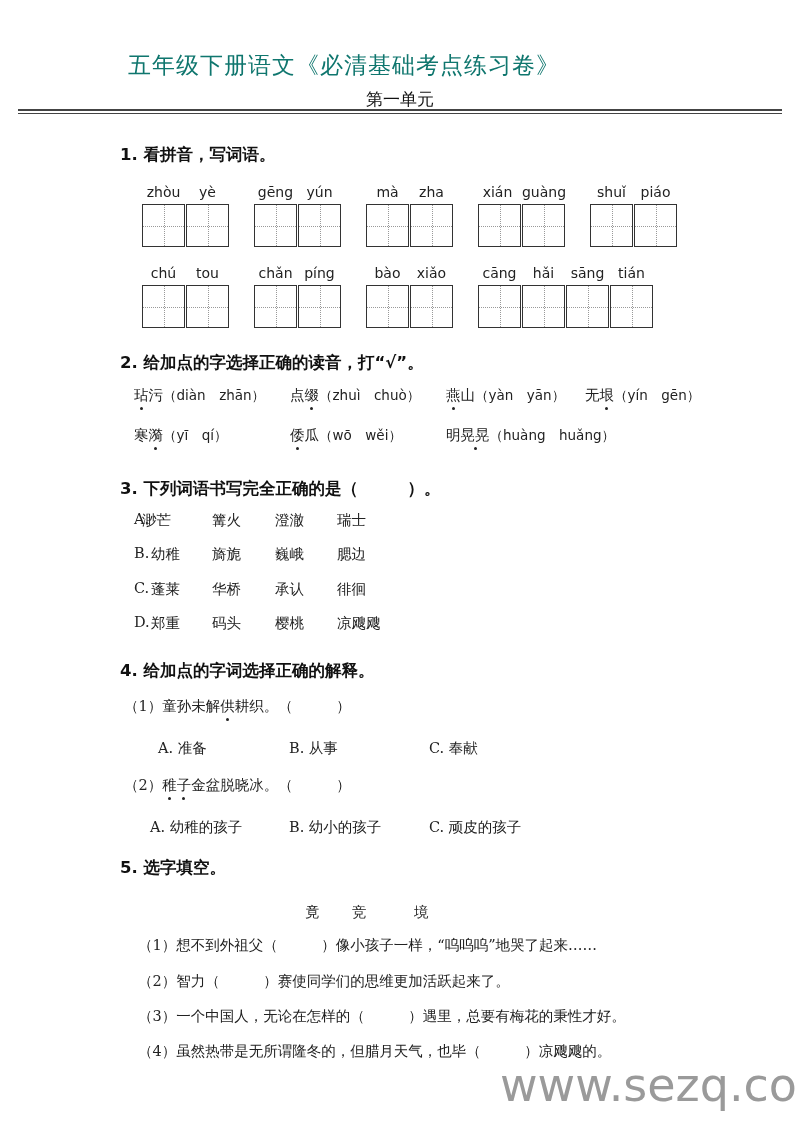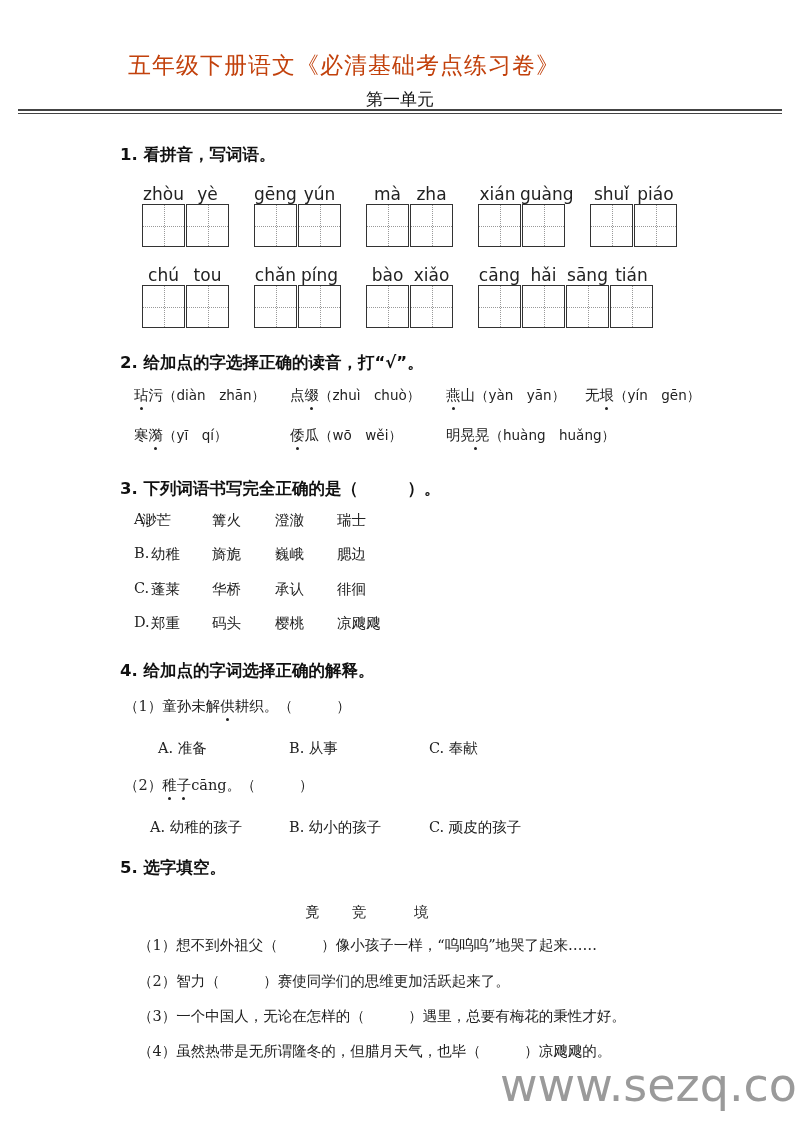--- a/index.html
+++ b/index.html
@@ -1,26 +1,26 @@
 <!DOCTYPE html>
 <html><head>
 <meta charset="utf-8">
 <style>
   html, body { margin:0; padding:0; }
   body {
     width:800px; height:1131px; background:#ffffff; position:relative; overflow:hidden;
     font-family:"DejaVu Serif","Liberation Serif",serif; color:#1a1a1a;
   }
   .abs { position:absolute; }
-  .title { left:0; width:688px; top:50px; text-align:center; font-size:23px; letter-spacing:1px; color:#c2410c; }
+  .title { left:0; width:688px; top:50px; text-align:center; font-size:23px; letter-spacing:1px; color:#0f766e; }
   .subtitle { left:0; width:800px; top:88px; text-align:center; font-size:17px; color:#111; }
   .rule1 { left:18px; width:764px; top:109px; height:2px; background:#444; }
   .rule2 { left:18px; width:764px; top:113px; height:1px; background:#444; }
   .qhead { left:120px; font-size:16.5px; font-weight:bold; font-family:"DejaVu Sans","Liberation Sans",sans-serif; color:#111; }
-  .pinyin { font-family:"DejaVu Sans","Liberation Sans",sans-serif; font-size:17px; color:#222; text-align:center; }
+  .pinyin { font-family:"DejaVu Sans","Liberation Sans",sans-serif; font-size:14px; color:#222; text-align:center; }
   .grid { border:1.6px solid #333; box-sizing:border-box; width:43px; height:43px; position:absolute; background:#fff; }
   .grid::before { content:""; position:absolute; left:50%; top:0; bottom:0; border-left:1px dotted #999; }
   .grid::after { content:""; position:absolute; top:50%; left:0; right:0; border-top:1px dotted #999; }
   .body-text { font-size:14.5px; color:#222; }
   .py { font-family:"DejaVu Sans","Liberation Sans",sans-serif; font-size:13.5px; color:#222; }
   .dot { position:relative; display:inline-block; }
   .dot::after { content:""; position:absolute; left:50%; bottom:-5px; width:3px; height:3px; margin-left:-1.5px; border-radius:50%; background:#222; }
   .watermark { left:500px; top:1058px; font-family:"DejaVu Sans","Liberation Sans",sans-serif; font-size:46px; color:#9a9a9a; letter-spacing:0px; }
 </style>
 </head>
@@ -146,21 +146,21 @@
 <div class="abs qhead" style="top:660px;">4. 给加点的字词选择正确的解释。</div>
 
 <div class="abs body-text" style="left:124px; top:697px;">
   <span>（1）</span><span>童孙未解</span><span class="dot">供</span><span>耕织。（　　　）</span>
 </div>
 <span class="abs body-text" style="left:150px; top:739px;margin-left:8px;">A. 准备</span>
 <span class="abs body-text" style="left:289px; top:739px;">B. 从事</span>
 <span class="abs body-text" style="left:429px; top:739px;">C. 奉献</span>
 
 <div class="abs body-text" style="left:124px; top:776px;">
-  <span>（2）</span><span></span><span><span class="dot">稚</span><span class="dot">子</span></span><span>cāng。（　　　）</span>
+  <span>（2）</span><span></span><span><span class="dot">稚</span><span class="dot">子</span></span><span>金盆脱晓冰。（　　　）</span>
 </div>
 <span class="abs body-text" style="left:150px; top:818px;">A. 幼稚的孩子</span>
 <span class="abs body-text" style="left:289px; top:818px;">B. 幼小的孩子</span>
 <span class="abs body-text" style="left:429px; top:818px;">C. 顽皮的孩子</span>
 
 <div class="abs qhead" style="top:857px;">5. 选字填空。</div>
 
 <span class="abs body-text" style="left:305px; top:903px;">竟</span>
 <span class="abs body-text" style="left:352px; top:903px;">竞</span>
 <span class="abs body-text" style="left:414px; top:903px;">境</span>

